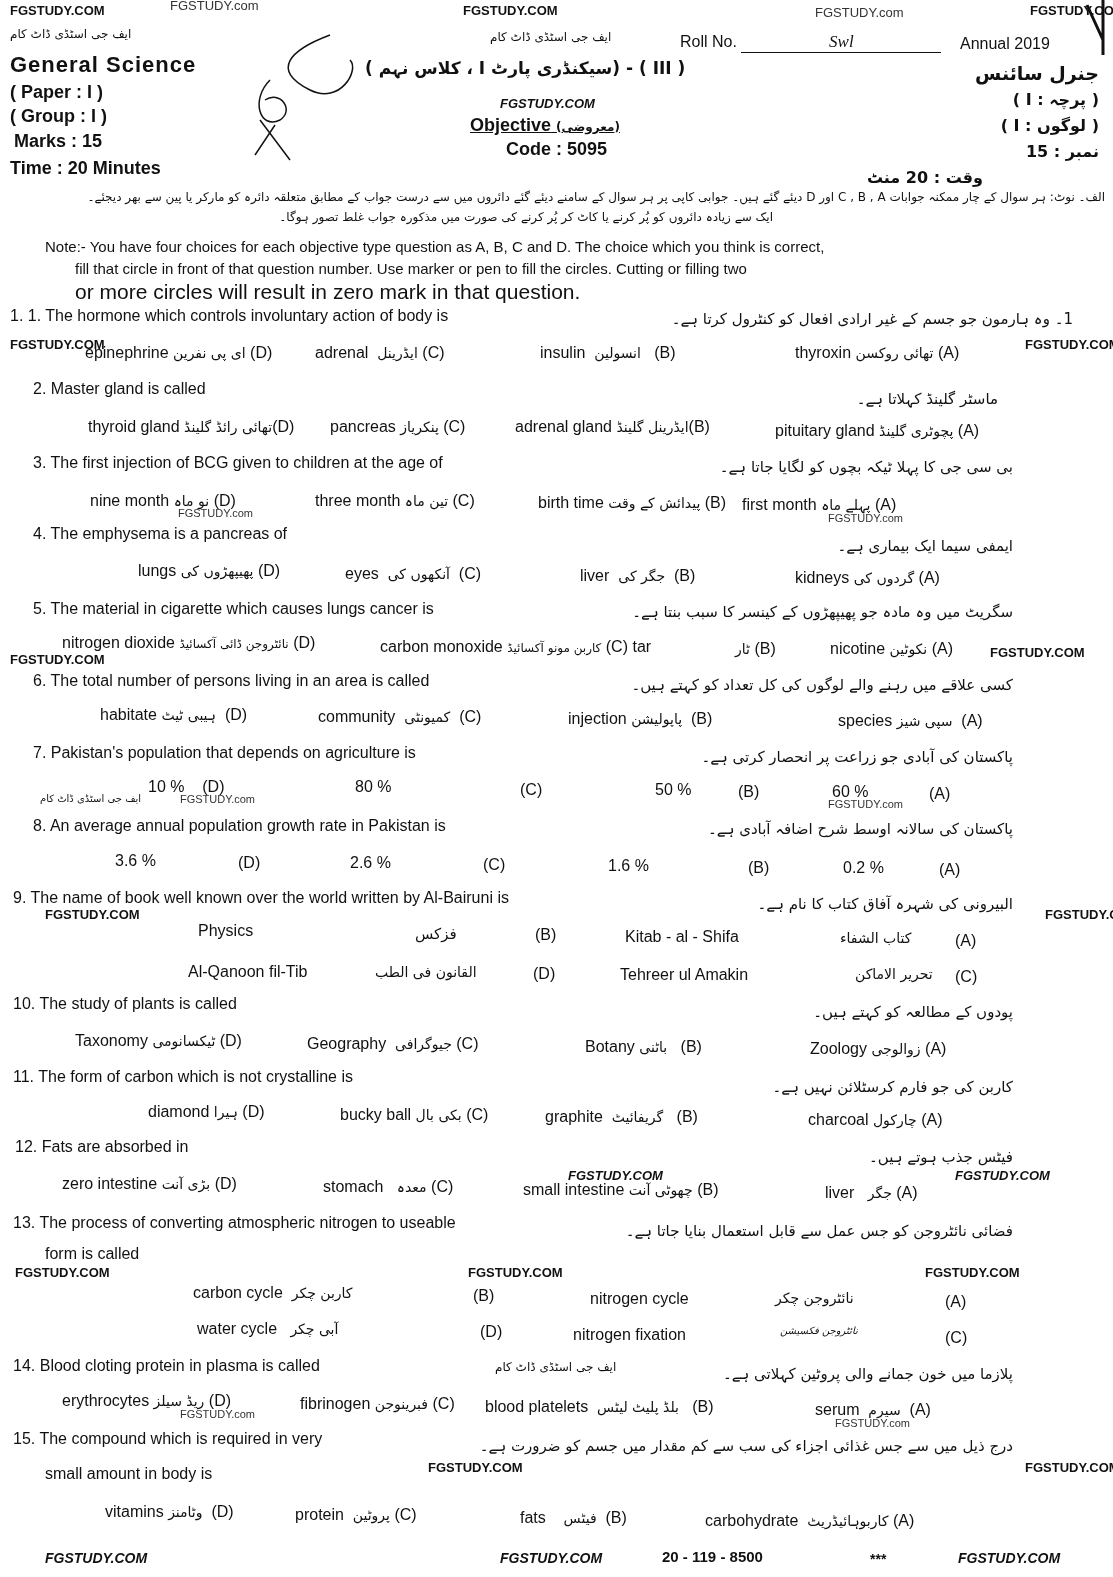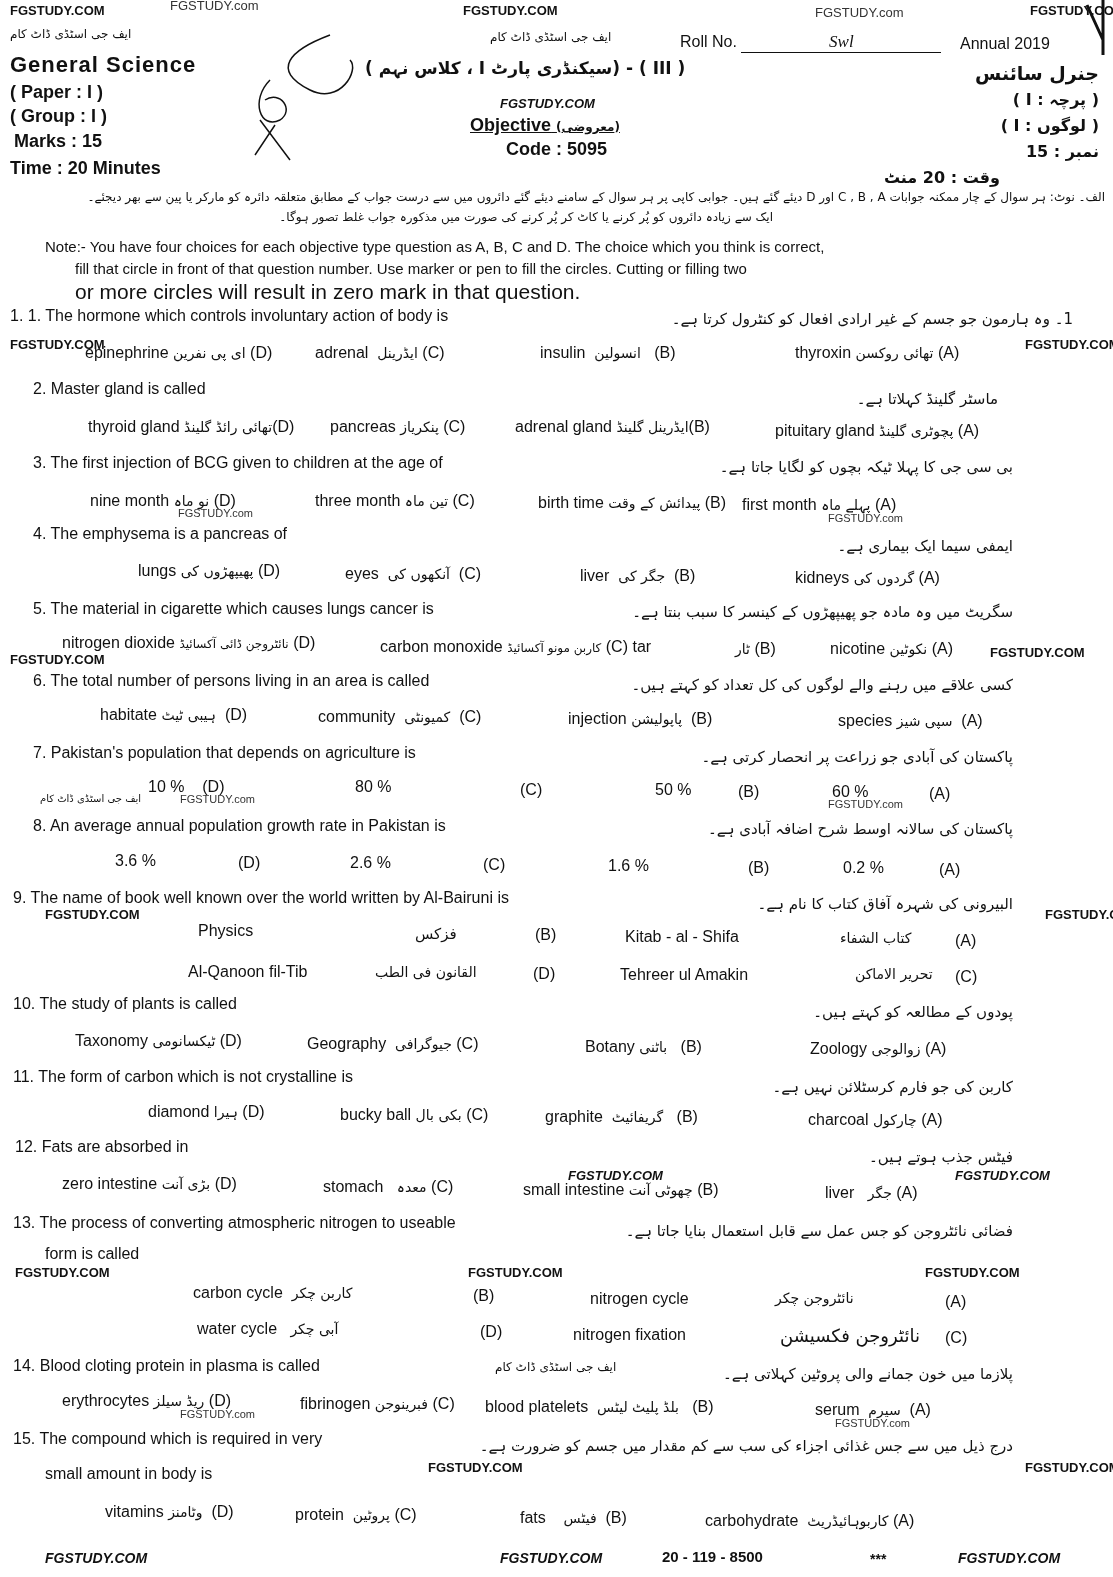--- a/index.html
+++ b/index.html
@@ -56,21 +56,21 @@
 <div class="abs hdr-med underline" style="left:470px;top:115px;">
   <span>Objective</span>
   <span class="urdu" style="font-size:12px;">(معروضی)</span>
 </div>
 <div class="abs hdr-med" style="left:506px;top:139px;">Code : 5095</div>
 
 <div class="abs urdu" style="right:14px;top:62px;font-size:19px;font-weight:bold;">جنرل سائنس</div>
 <div class="abs urdu" style="right:14px;top:90px;font-size:16px;font-weight:bold;">( پرچہ : I )</div>
 <div class="abs urdu" style="right:14px;top:116px;font-size:16px;font-weight:bold;">( لوگوں : I )</div>
 <div class="abs urdu" style="right:14px;top:142px;font-size:16px;font-weight:bold;">نمبر : 15</div>
-<div class="abs urdu" style="right:113px;top:168px;font-size:16px;font-weight:bold;">وقت : 20 منٹ</div>
+<div class="abs urdu" style="right:130px;top:168px;font-size:16px;font-weight:bold;">وقت : 20 منٹ</div>
 
 <div class="abs urdu" style="right:8px;top:190px;font-size:12px;">الف۔ نوٹ: ہر سوال کے چار ممکنہ جوابات C , B , A اور D دیئے گئے ہیں۔ جوابی کاپی پر ہر سوال کے سامنے دیئے گئے دائروں میں سے درست جواب کے مطابق متعلقہ دائرہ کو مارکر یا پین سے بھر دیجئے۔</div>
 <div class="abs urdu" style="right:340px;top:210px;font-size:12px;">ایک سے زیادہ دائروں کو پُر کرنے یا کاٹ کر پُر کرنے کی صورت میں مذکورہ جواب غلط تصور ہوگا۔</div>
 <div class="abs" style="left:45px;top:238px;font-size:15px;">Note:- You have four choices for each objective type question as A, B, C and D. The choice which you think is correct,</div>
 <div class="abs" style="left:75px;top:260px;font-size:15px;">fill that circle in front of that question number. Use marker or pen to fill the circles. Cutting or filling two</div>
 <div class="abs" style="left:75px;top:280px;font-size:21px;">or more circles will result in zero mark in that question.</div>
 
 <div class="abs qtext" style="left:10px;top:307px;"><span>1. </span><span>1. The hormone which controls involuntary action of body is</span></div>
 <div class="abs urdu-q" style="right:40px;top:310px;">1۔ وہ ہارمون جو جسم کے غیر ارادی افعال کو کنٹرول کرتا ہے۔</div>
 <div class="abs wm" style="left:10px;top:337px;">FGSTUDY.COM</div>
@@ -190,21 +190,21 @@
 <div class="abs wm" style="left:468px;top:1265px;">FGSTUDY.COM</div>
 <div class="abs wm" style="left:925px;top:1265px;">FGSTUDY.COM</div>
 <div class="abs opt" style="left:193px;top:1284px;"><span>carbon cycle</span> &nbsp;<span class="urdu">کاربن چکر</span></div>
 <div class="abs opt" style="left:473px;top:1287px;">(B)</div>
 <div class="abs opt" style="left:590px;top:1290px;"><span>nitrogen cycle</span></div>
 <div class="abs urdu" style="left:775px;top:1290px;font-size:14px;">نائٹروجن چکر</div>
 <div class="abs opt" style="left:945px;top:1293px;">(A)</div>
 <div class="abs opt" style="left:197px;top:1320px;"><span>water cycle</span> &nbsp;&nbsp;<span class="urdu">آبی چکر</span></div>
 <div class="abs opt" style="left:480px;top:1323px;">(D)</div>
 <div class="abs opt" style="left:573px;top:1326px;"><span>nitrogen fixation</span></div>
-<div class="abs urdu" style="left:780px;top:1325px;font-size:18px;">نائٹروجن فکسیشن</div>
+<div class="abs urdu" style="left:780px;top:1325px;font-size:10px;font-style:italic;">نائٹروجن فکسیشن</div>
 <div class="abs opt" style="left:945px;top:1329px;">(C)</div>
 
 <div class="abs qtext" style="left:13px;top:1357px;"><span>14.</span> <span>Blood cloting protein in plasma is called</span></div>
 <div class="abs urdu" style="left:495px;top:1360px;font-size:12px;">ایف جی اسٹڈی ڈاٹ کام</div>
 <div class="abs urdu-q" style="right:100px;top:1365px;">پلازما میں خون جمانے والی پروٹین کہلاتی ہے۔</div>
 <div class="abs opt" style="left:62px;top:1392px;"><span>erythrocytes</span> <span class="urdu">ریڈ سیلز</span> <span>(D)</span></div>
 <div class="abs wm-thin" style="left:180px;top:1408px;font-size:11px;">FGSTUDY.com</div>
 <div class="abs opt" style="left:300px;top:1395px;"><span>fibrinogen</span> <span class="urdu">فبرینوجن</span> <span>(C)</span></div>
 <div class="abs opt" style="left:485px;top:1398px;"><span>blood platelets</span> &nbsp;<span class="urdu">بلڈ پلیٹ لیٹس</span> &nbsp;&nbsp;<span>(B)</span></div>
 <div class="abs opt" style="left:815px;top:1401px;"><span>serum</span> &nbsp;<span class="urdu">سیرم</span> &nbsp;<span>(A)</span></div>

